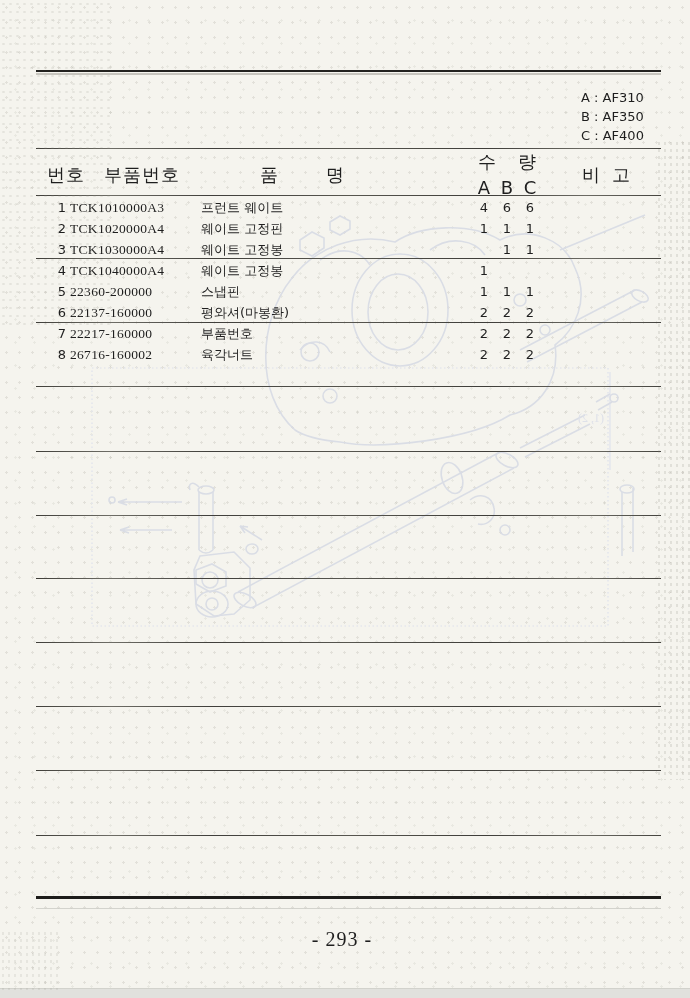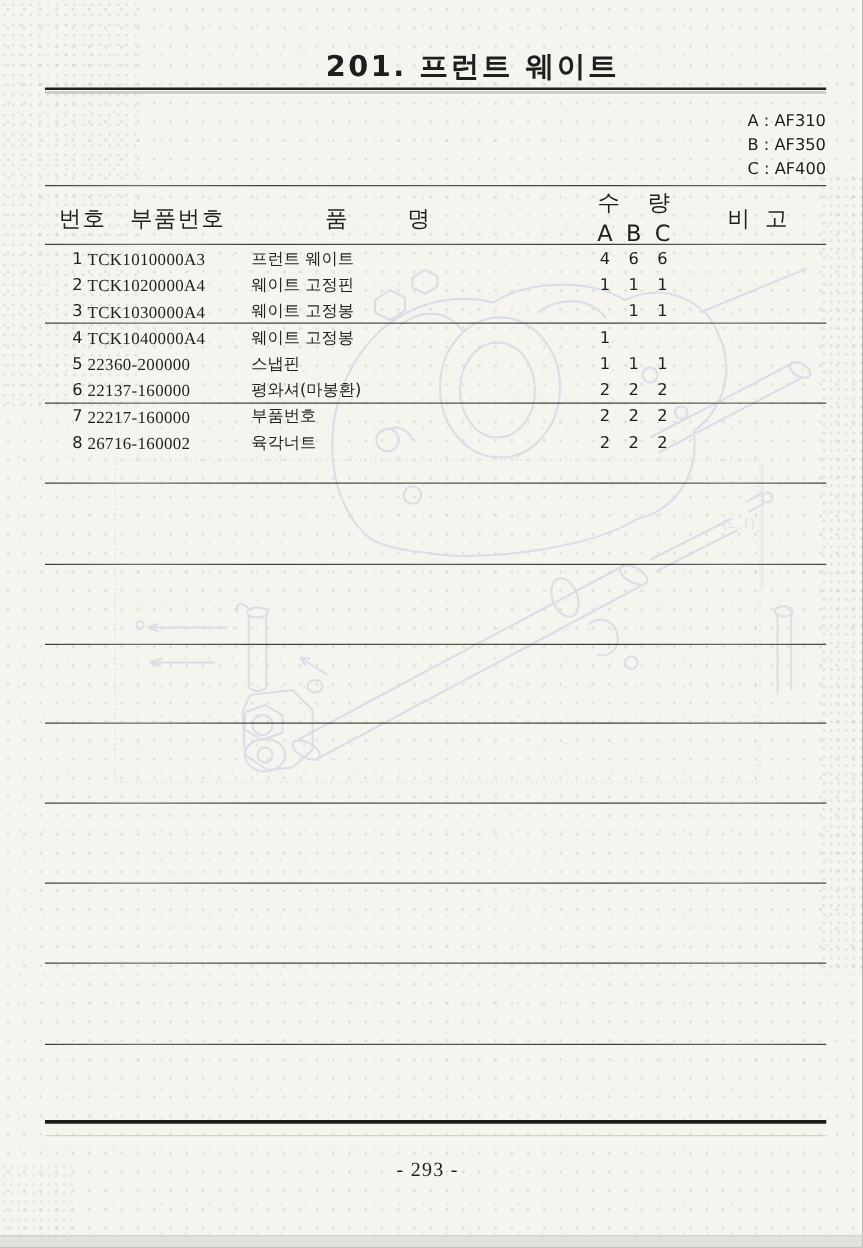--- a/index.html
+++ b/index.html
@@ -33,21 +33,21 @@
     text-align:center; font-size:23px; font-weight:bold;
     letter-spacing:2px; margin:0;
   }
   .rule { position:absolute; left:36px; width:625px; height:1px;
     background:linear-gradient(90deg,#403f3a 0%,#6e6d66 12%,#403f3b 28%,#57564f 50%,#3e3d39 72%,#6b6a63 88%,#45443f 100%);
   }
   .rule-title { top:70px; height:2px; background:#23221f; box-shadow:0 3px 0 rgba(130,128,118,.40); }
   .rule-thick { top:896px; height:3px; background:#1d1c1a; }
   .rule-ghost { top:908px; background:#cbcbc4; height:1px; opacity:.8; }
 
-  .legend { position:absolute; left:598px; top:88px; font-size:13px; line-height:19px; white-space:nowrap; }
+  .legend { position:absolute; left:581px; top:88px; font-size:13px; line-height:19px; white-space:nowrap; }
 
   .hdr { position:absolute; font-size:18px; white-space:nowrap; }
   .hdr-no   { left:47px;  top:163px; letter-spacing:1px; }
   .hdr-part { left:104px; top:163px; letter-spacing:1px; }
   .hdr-name { left:260px; top:163px; letter-spacing:48px; }
   .hdr-qty  { left:478px; top:150px; letter-spacing:22px; }
   .hdr-rem  { left:582px; top:163px; letter-spacing:12px; }
   .hdr-sub  { top:177px; width:14px; text-align:center; }
   .hdr-a { left:477px; } .hdr-b { left:500px; } .hdr-c { left:523px; }
 
@@ -56,21 +56,21 @@
   .c-no   { left:47px;  width:30px; text-align:center; }
   .c-part { left:70px;  width:124px; text-align:left;
             font-family:"Liberation Serif", serif; font-size:13.5px; letter-spacing:.3px; }
   .c-name { left:201px; }
   .c-a { left:477px; width:14px; text-align:center; }
   .c-b { left:500px; width:14px; text-align:center; }
   .c-c { left:523px; width:14px; text-align:center; }
   .c-rem { left:575px; width:80px; text-align:center; }
 
   .page-number { position:absolute; left:30px; top:928px; width:624px; text-align:center;
-    font-family:"Liberation Serif", serif; font-size:16px; letter-spacing:1px; }
+    font-family:"Liberation Serif", serif; font-size:20px; letter-spacing:1px; }
 
   .bottom-band { position:absolute; left:0; top:988px; width:690px; height:10px;
     background:#e1e1dd; border-top:1px solid #d2d2cc; }
 </style>
 </head>
 <body>
 
 <div class="page">
 
   <svg class="bleed" width="690" height="998" viewBox="0 0 690 998" stroke="#d9dce5" stroke-width="1.6" fill="none" opacity="0.95">
@@ -127,21 +127,20 @@
     <path d="M120,530 L172,530 M120,530 l9,-3 m-9,3 l9,3"></path>
     <path d="M240,526 L262,540 M240,526 l8,1 m-8,-1 l5,7"></path>
 
     <ellipse cx="452" cy="478" rx="10" ry="16" transform="rotate(-20 452 478)"></ellipse>
     <path d="M470,500 C480,492 492,496 494,508 C496,518 488,526 478,524"></path>
     <circle cx="505" cy="530" r="5"></circle>
 
     <text transform="translate(604,422) scale(-1,1)" fill="#dde0e9" stroke="none" style="font-family:'Liberation Serif',serif; font-size:12px;">(1, 2)</text>
   </svg>
 
-  <h1 class="title">201. 프런트 웨이트</h1>
   <div class="rule rule-title"></div>
 
   <div class="legend">
     <div>A : AF310</div>
     <div>B : AF350</div>
     <div>C : AF400</div>
   </div>
 
   <div class="rule" style="top:148px"></div>
   <div class="rule" style="top:195px"></div>

